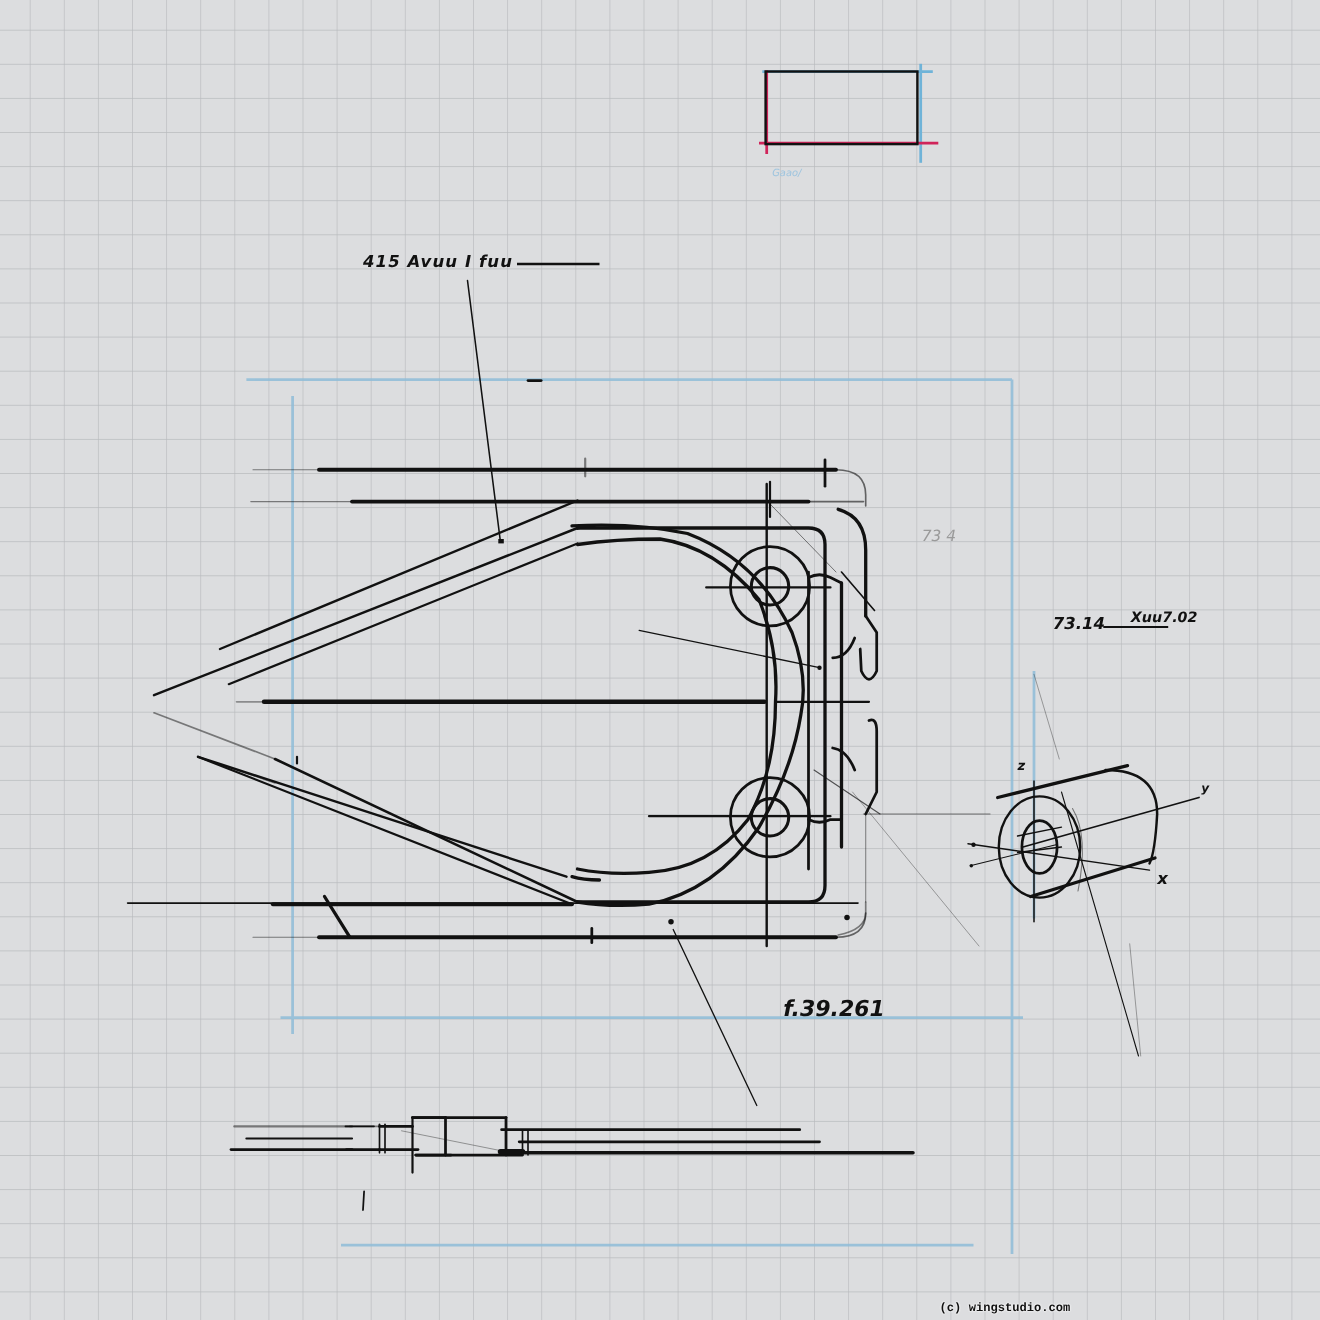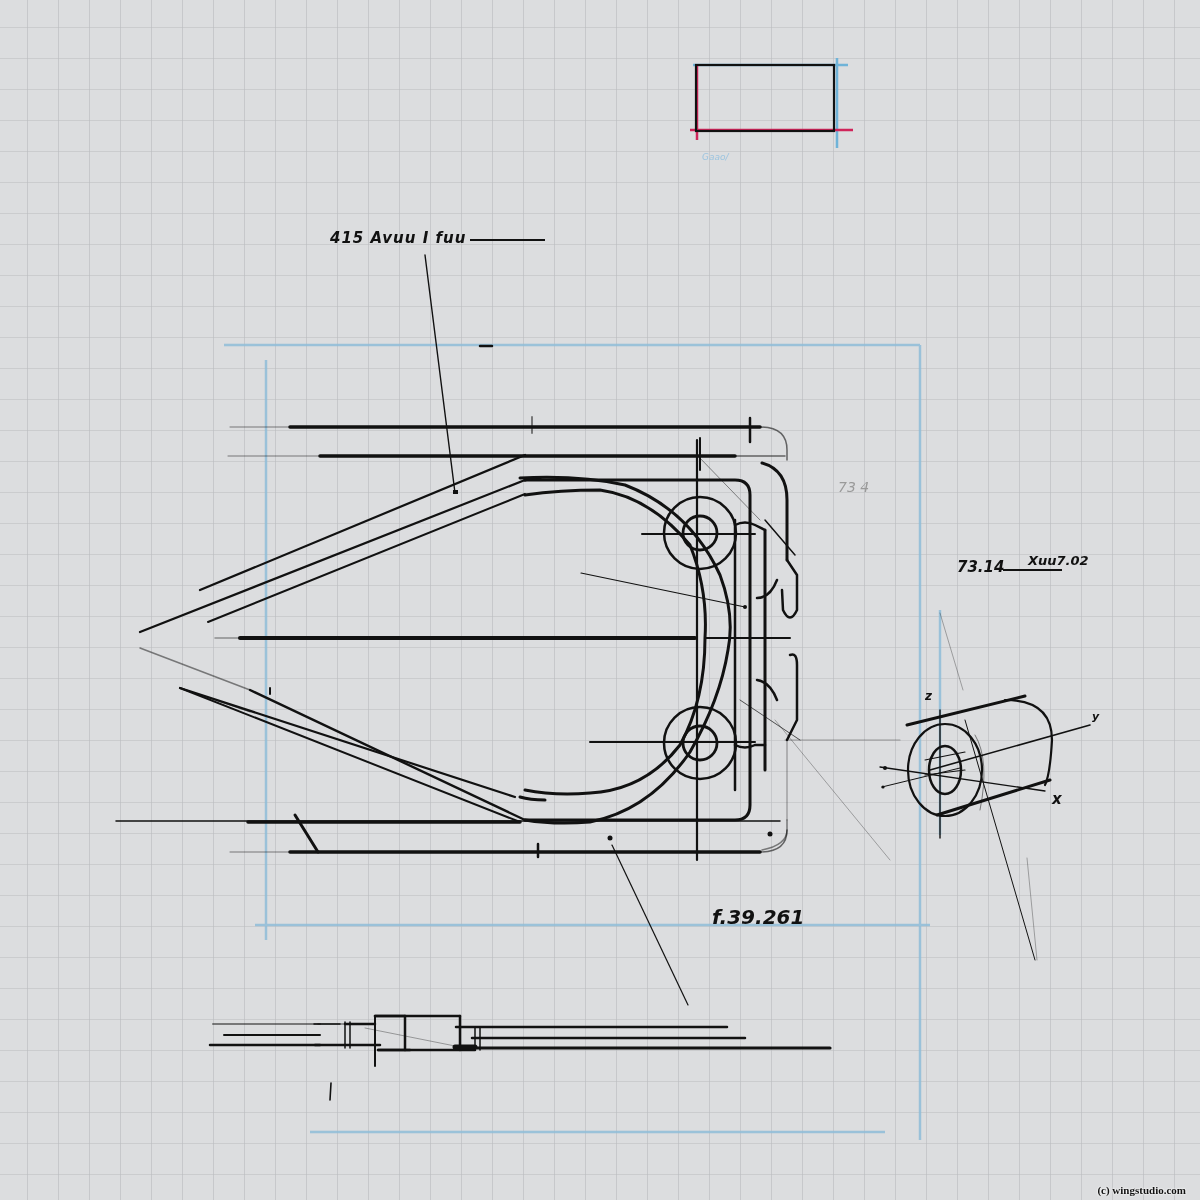--- a/index.html
+++ b/index.html
@@ -1,31 +1,31 @@
 <!DOCTYPE html>
 <html><head>
 <meta charset="utf-8">
 <style>
   html, body { margin: 0; padding: 0; }
   body {
     width: 1200px; height: 1200px; overflow: hidden;
     background: #dcdddf;
     font-family: "DejaVu Sans", sans-serif;
   }
-  #canvas { position: relative; width: 1200px; height: 1200px; }
+  #canvas { position: relative; width: 987px; height: 1200px; }
   #sheet { position: absolute; left: 0; top: 0; }
   .hand {
     font-family: "DejaVu Sans", sans-serif;
     font-weight: bold;
     fill: #111;
     font-style: italic;
   }
   .credit {
     position: absolute; right: 14px; bottom: 4px;
-    font-family: Liberation Serif, serif;
+    font-family: Liberation Mono, monospace;
     font-size: 11px; font-weight: bold;
     color: #111;
     text-shadow: 0 0 2px #fff, 0 0 2px #fff;
   }
 </style>
 </head>
 <body>
 
 <div id="canvas">
 <svg id="sheet" width="1200" height="1200" viewBox="0 0 1200 1200" xmlns="http://www.w3.org/2000/svg">

